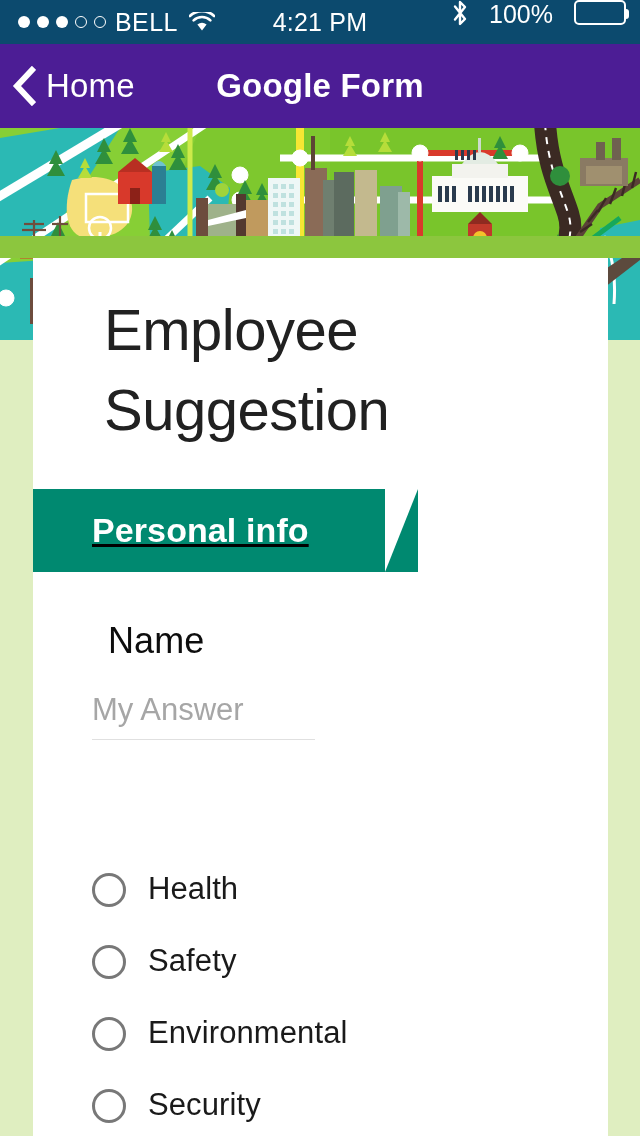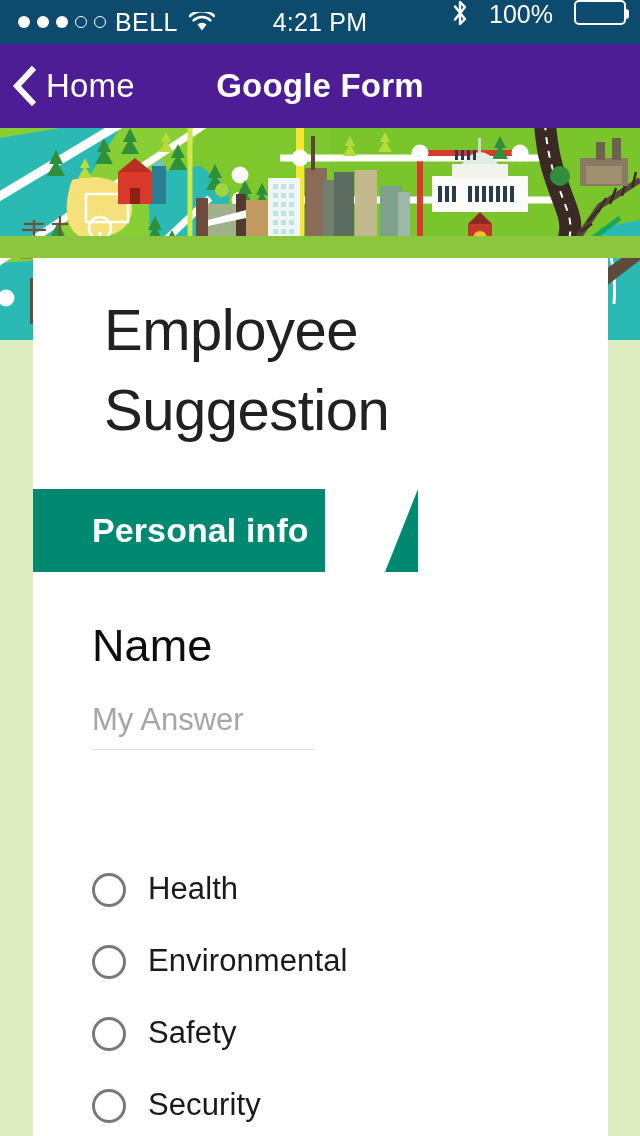--- a/index.html
+++ b/index.html
@@ -68,37 +68,37 @@
     position:absolute; left:33px; top:258px; width:575px; height:878px;
     background:#ffffff;
   }
   .form-title{
     position:absolute; left:59px; top:32px; width:480px;
     font-size:58px; line-height:80px; font-weight:300;
     color:#212121; letter-spacing:-0.5px;margin-left:12px;
   }
 
   .section-ribbon{
-    position:absolute; left:0; top:231px; width:292px; height:83px;
+    position:absolute; left:0; top:231px; width:352px; height:83px;
     background:#008970;
-    display:flex; align-items:center;
+    display:flex; align-items:center;text-decoration:underline;
   }
   .section-ribbon::after{
     content:""; position:absolute; left:352px; top:0;
     width:0; height:0;
     border-style:solid;
     border-width:0 0 83px 33px;
     border-color:transparent transparent #008970 transparent;
   }
   .section-ribbon .ribbon-label{
     margin-left:59px; font-size:34px; font-weight:700; color:#ffffff; letter-spacing:0.1px;
   }
 
   .question{ position:absolute; left:59px; }
-  .q-label{ font-size:45px; font-weight:400; color:#0d0d0d; letter-spacing:0.1px;}
+  .q-label{ font-size:36px; font-weight:400; color:#0d0d0d; letter-spacing:0.1px;margin-left:16px;}
 
   .q-name{ top:362px; width:460px; }
   .text-input{
     margin-top:30px; width:223px; border:none; outline:none;
     font-family:"Liberation Sans", sans-serif;
     font-size:31px; font-weight:400; color:#333;
     background:transparent; padding:0 0 11px 0;
     border-bottom:1.5px solid #e0e0e0;
   }
   .text-input::placeholder{ color:#a6a6a6; }
@@ -414,25 +414,25 @@
   </div>
 
   <div class="question q-type">
     <div class="radio-list">
       <div class="radio-row">
         <span class="radio-mark"></span>
         <span class="radio-label">Health</span>
       </div>
       <div class="radio-row">
         <span class="radio-mark"></span>
-        <span class="radio-label">Environmental</span>
+        <span class="radio-label">Safety</span>
       </div>
       <div class="radio-row">
         <span class="radio-mark"></span>
-        <span class="radio-label">Safety</span>
+        <span class="radio-label">Environmental</span>
       </div>
       <div class="radio-row">
         <span class="radio-mark"></span>
         <span class="radio-label">Security</span>
       </div>
     </div>
   </div>
 
 </div>
 

